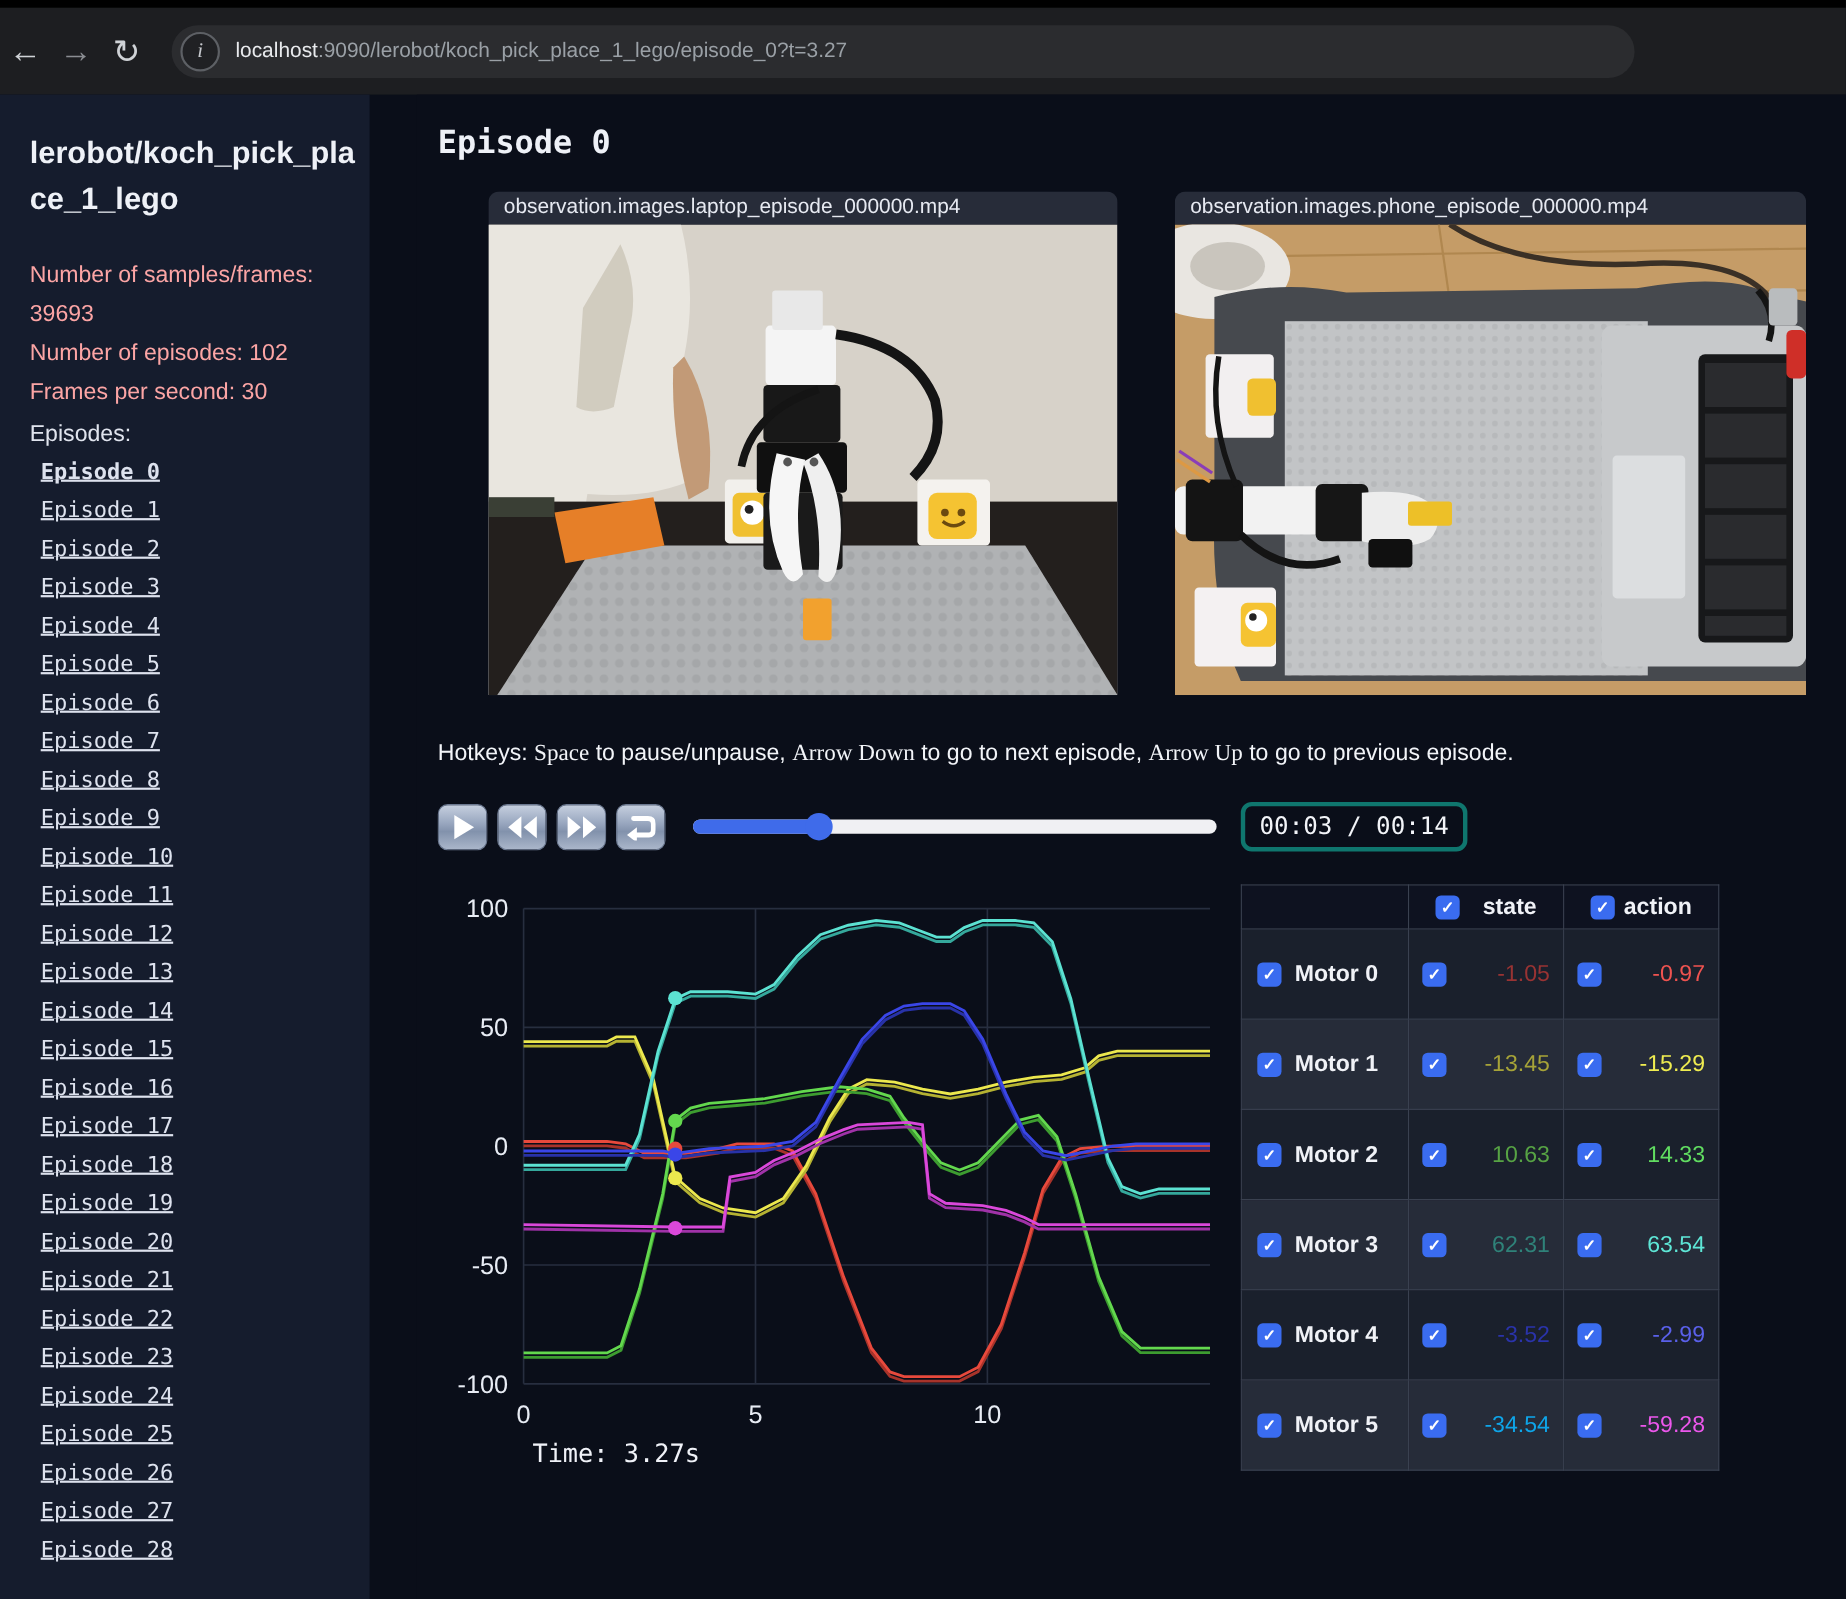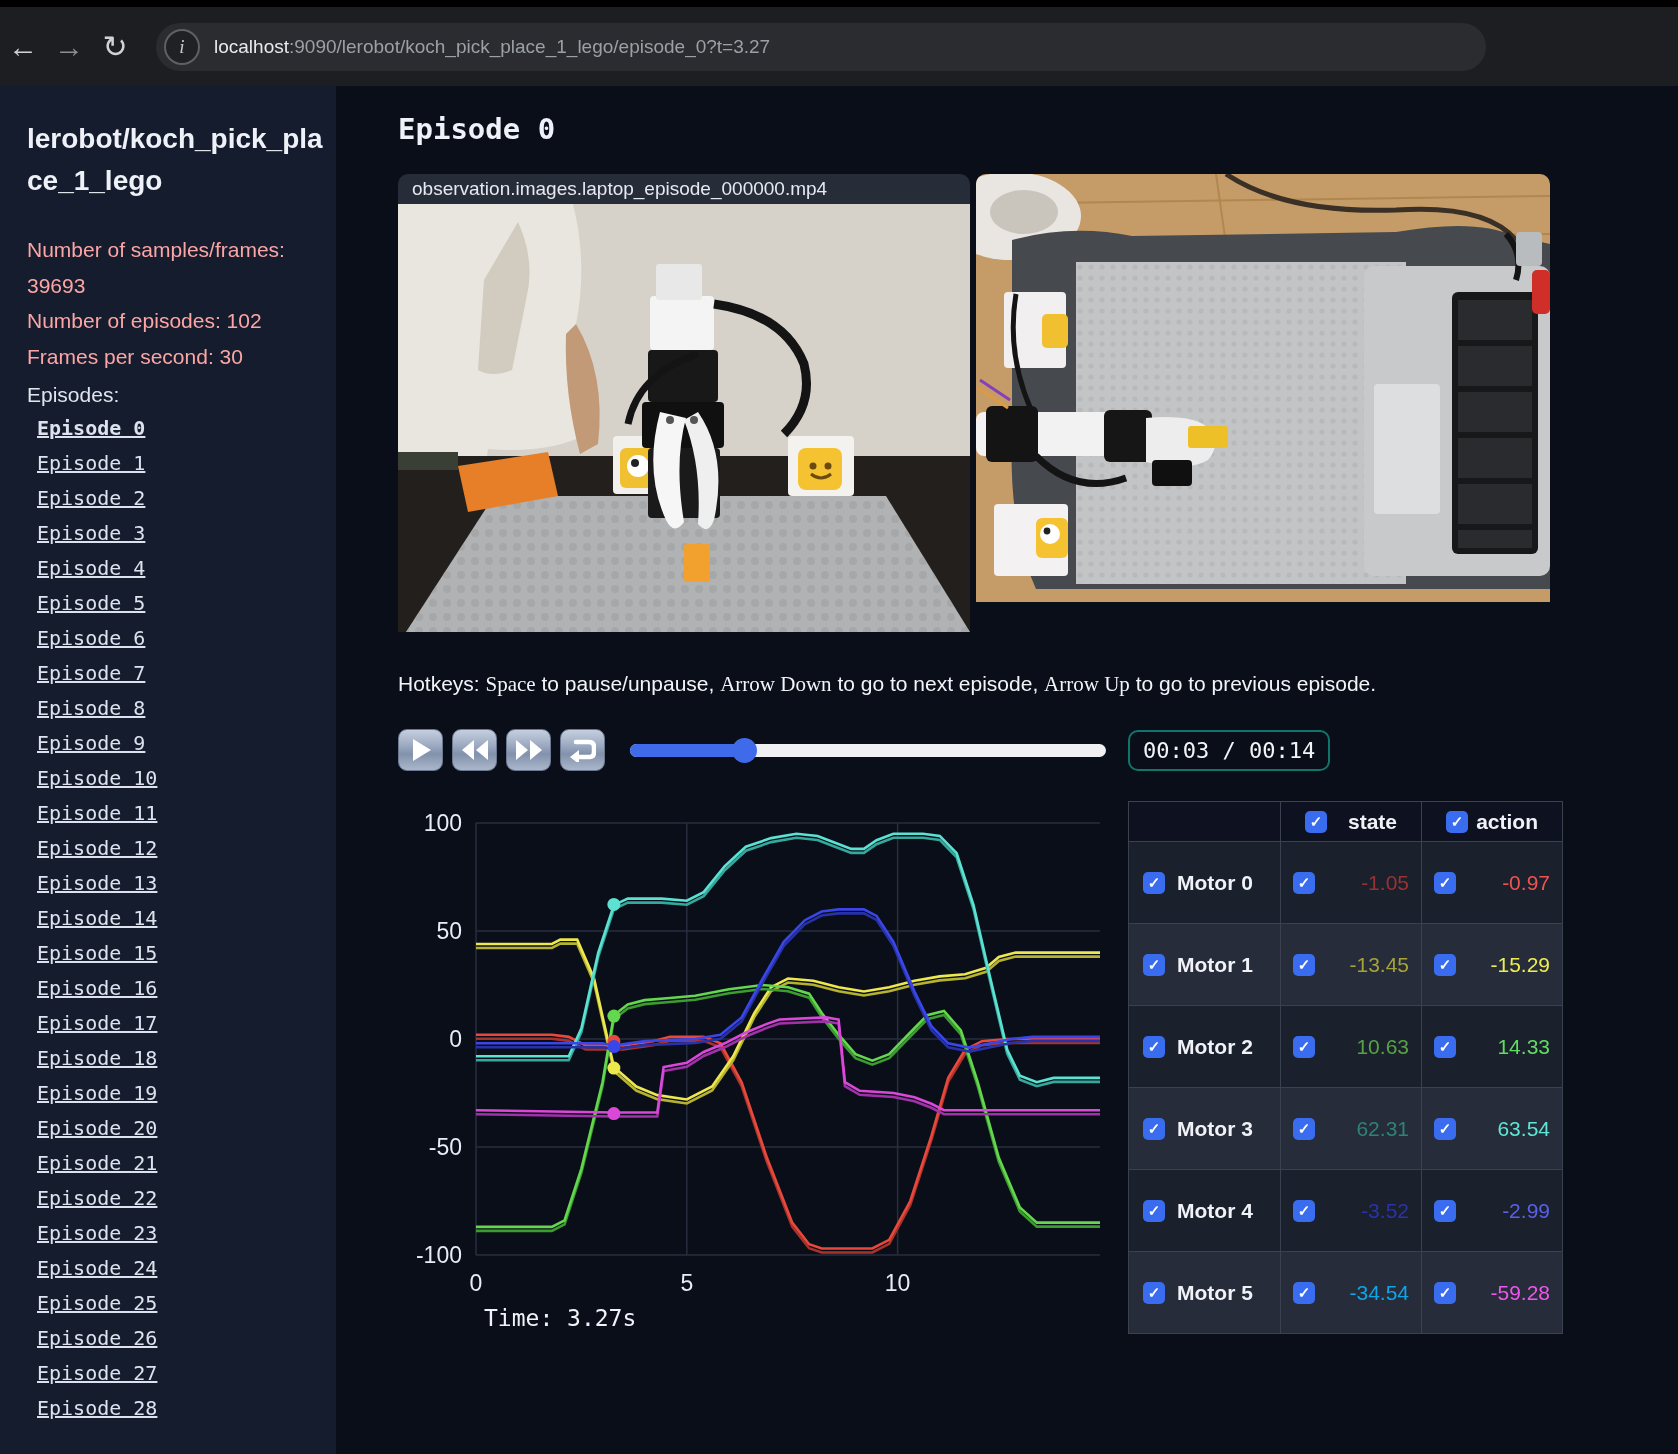--- a/index.html
+++ b/index.html
@@ -34,42 +34,42 @@
   .ep-link { display:block; font-family:"DejaVu Sans Mono", monospace; font-size:20px;
              color:#dde2ee; text-decoration:underline; margin:0 0 11px 10px; cursor:pointer; }
   .ep-link.active { font-weight:bold; }
 
   
   .page-heading { font-family:"DejaVu Sans Mono", monospace; font-weight:bold;
                   font-size:29px; color:#eef1f7; }
 
   
   .videos { display:flex; gap:6px; margin-top:28px; }
-  .video-panel { border-radius:10px 10px 0 0; overflow:hidden; }
+  .video-panel { border-radius:10px 10px 0 0; overflow:hidden;margin-left:46px; }
   .video-header { height:30px; background:#272c39; color:#e6e9f1; font-size:19px;
                   display:flex; align-items:center; padding-left:14px; }
   .video-body { position:relative; }
   .video-body svg { display:block; }
 
   
   .hotkeys { margin-top:40px; font-size:21px; color:#f2f4f8; }
   .hotkeys .key { font-family:Liberation Serif, serif; }
 
   
   .controls { margin-top:32px; display:flex; align-items:center; }
   .ctl-btn { width:45px; height:42px; border-radius:9px; margin-right:9px; cursor:pointer;
              background:linear-gradient(#c6cfdf 0%, #9aa8c0 40%, #8292ac 60%, #aab6ca 100%);
              border:1px solid #6b7890; display:flex; align-items:center; justify-content:center; }
   .slider { position:relative; width:476px; height:13px; background:#f0f0f3; border-radius:7px;
             margin-left:16px; }
   .slider-fill { position:absolute; left:0; top:0; height:13px; background:#3f6bea; border-radius:7px; }
   .slider-thumb { position:absolute; top:-6px; width:25px; height:25px; border-radius:50%;
                   background:#3f6bea; }
   .time-box { margin-left:22px; font-family:"DejaVu Sans Mono", monospace; font-size:22px;
-              color:#f2f4f8; border:2px solid #0f766e; border-radius:10px; padding:6px 13px; }
+              color:#f2f4f8; border:4px solid #0f766e; border-radius:10px; padding:6px 13px; }
 
   
   .bottom-row { display:flex; margin-top:24px; }
   .chart-block { width:716px; }
   .time-label { font-family:"DejaVu Sans Mono", monospace; font-size:23px; color:#f0f2f8;
                 margin:6px 0 0 86px; }
 
   
   .motor-table { margin-left:14px; margin-top:6px; border-collapse:collapse; }
   .motor-table td, .motor-table th { border:1px solid #3a4150; }
@@ -197,20 +197,21 @@
 
           <rect x="286" y="340" width="26" height="38" rx="3" fill="#f2a12e"></rect>
 
           <polygon points="60,262 150,248 160,292 70,308" fill="#e67f28"></polygon>
           <rect x="78,252" y="248" width="60" height="18" fill="#3a3f35"></rect>
         </svg>
       </div>
     </div>
 
     <div class="video-panel">
+      <div class="video-header">observation.images.phone_episode_000000.mp4</div>
       <div class="video-body">
         <svg width="574" height="428" viewBox="0 0 574 428">
           <rect width="574" height="428" fill="#c59c67"></rect>
           <g stroke="#b0874f" stroke-width="2">
             <line x1="0" y1="30" x2="574" y2="22"></line>
               <line x1="0" y1="70" x2="574" y2="60"></line>
             <line x1="240" y1="0" x2="250" y2="70"></line>
           </g>
 
           <ellipse cx="35" cy="42" rx="70" ry="44" fill="#e9e6e1"></ellipse>

